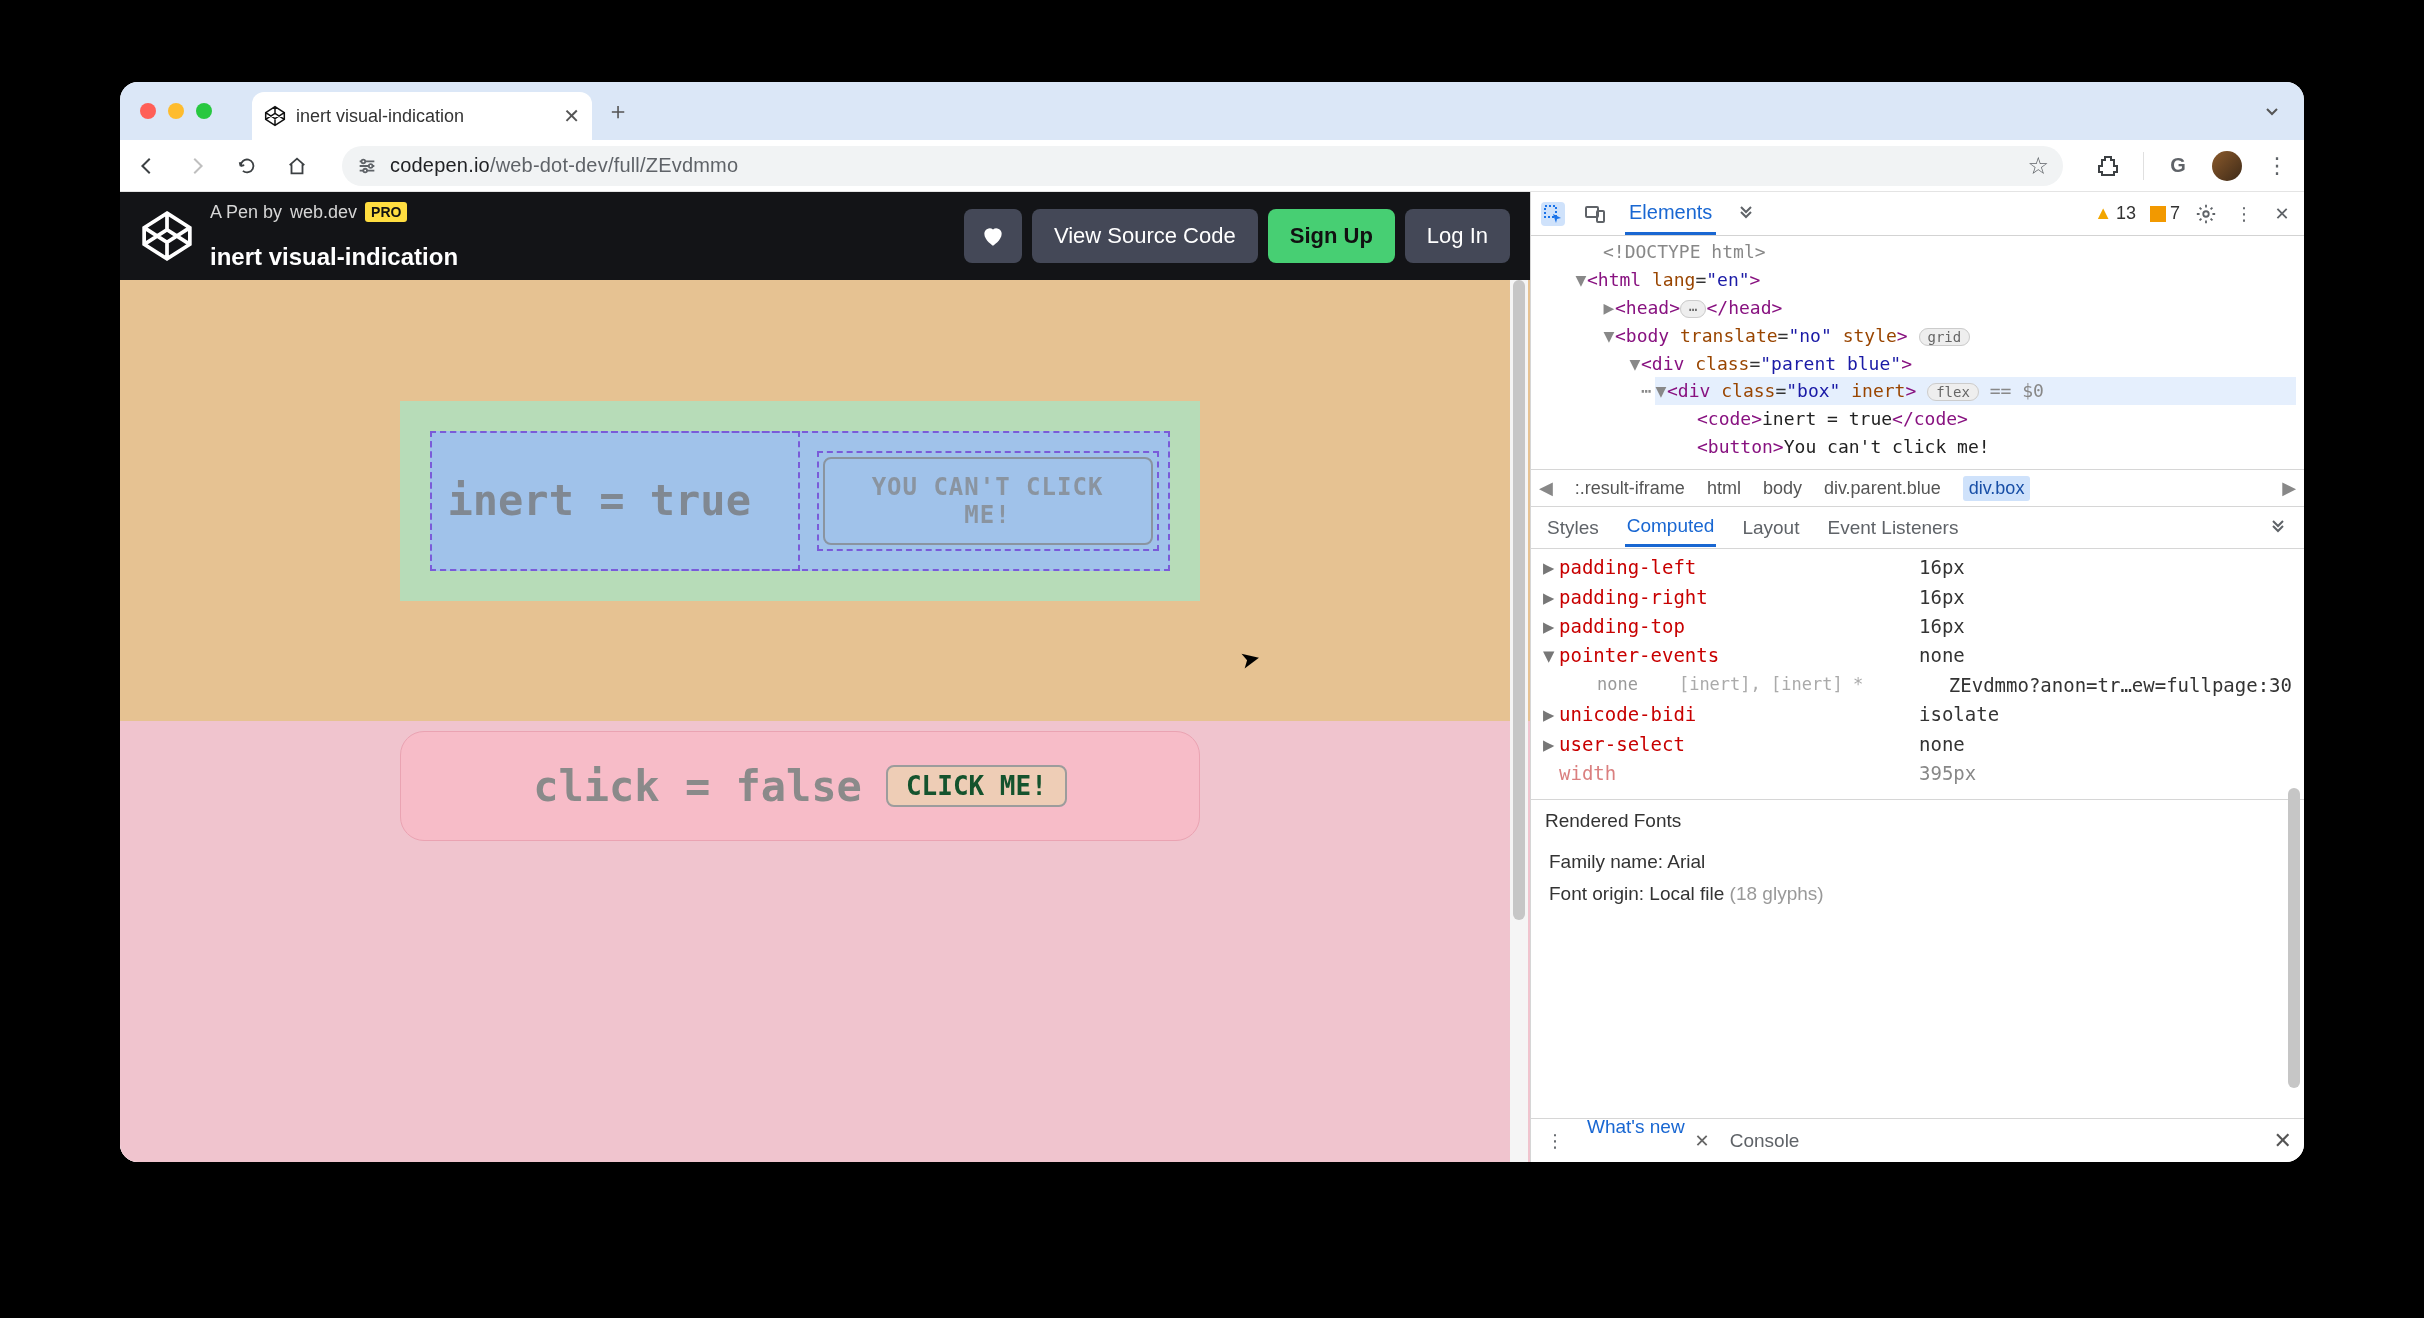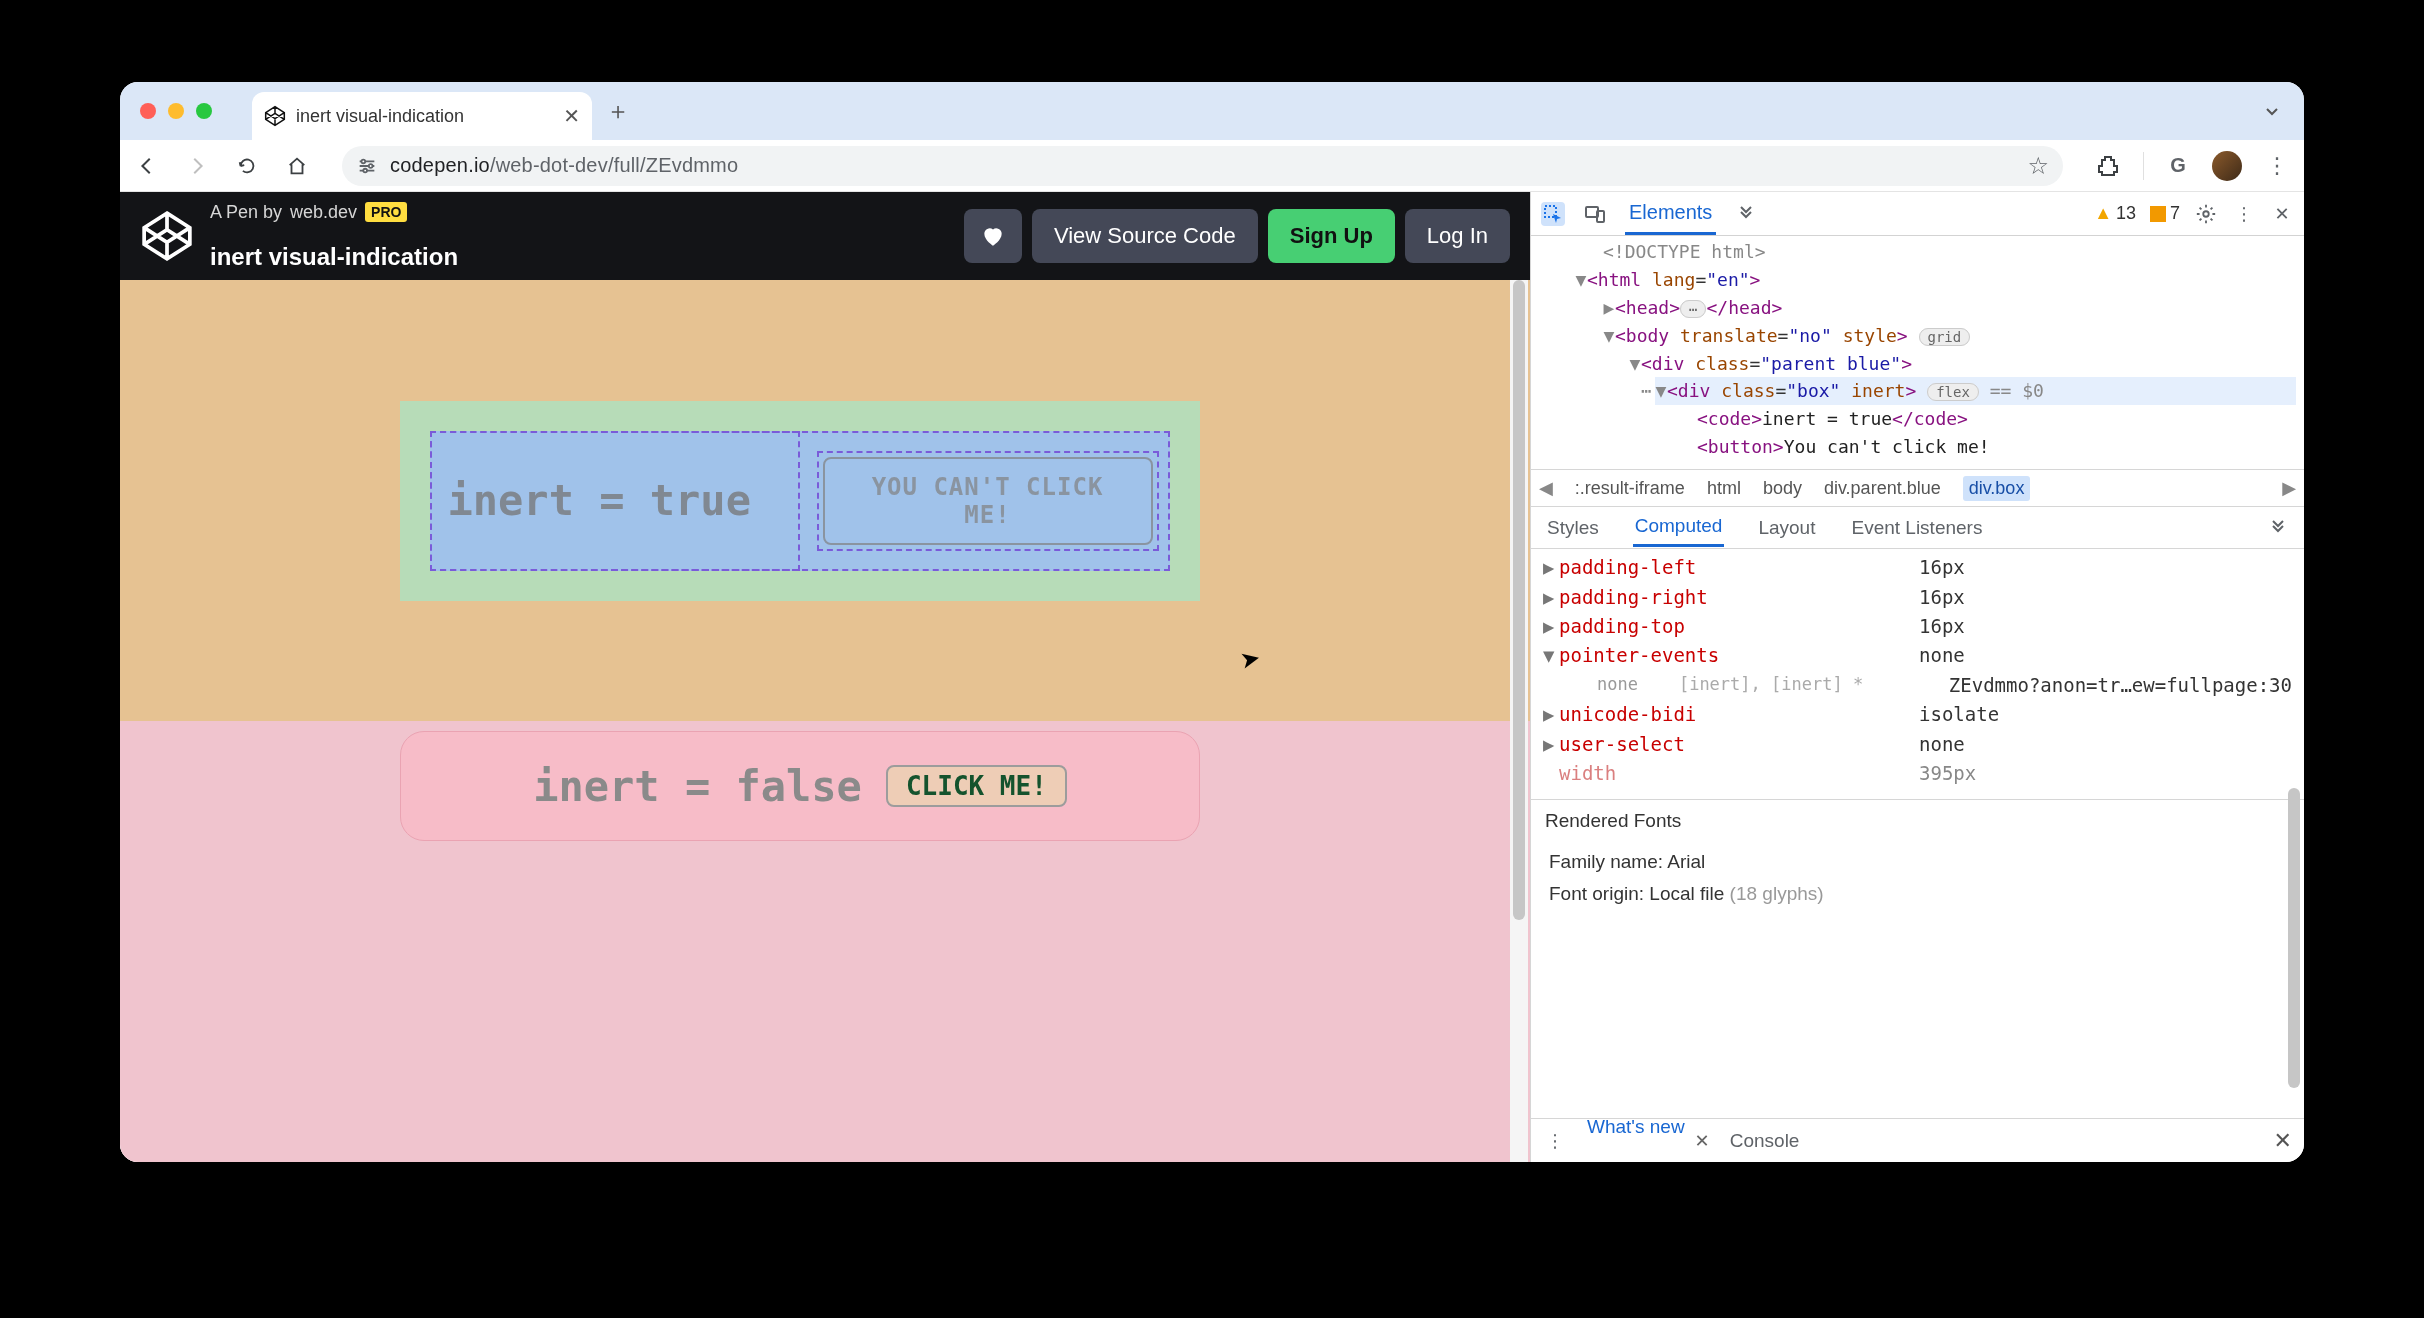--- a/index.html
+++ b/index.html
@@ -86,21 +86,21 @@
 .dt-dom .pill { background: #eee; border: 1px solid #ccc; border-radius: 10px; padding: 0 8px; font-size: 14px; color: #666; }
 .dt-dom .gray { color: #888; }
 .dt-dom .row { white-space: nowrap; }
 .dt-dom .sel { background: #e5effd; }
 .dt-dom .tw { display: inline-block; width: 12px; text-align: center; color: #888; }
 .dt-ellipsis { position: absolute; left: -14px; color: #888; }
 .dt-breadcrumb { height: 38px; border-top: 1px solid #d6d6d6; border-bottom: 1px solid #d6d6d6; display: flex; align-items: center; padding: 0 8px; gap: 22px; font-size: 18px; color: #555; overflow: hidden; }
 .dt-breadcrumb .bc { white-space: nowrap; }
 .dt-breadcrumb .bc.active { background: #cfe2fb; color: #174ea6; padding: 2px 6px; border-radius: 3px; }
 .dt-breadcrumb .arrow { color: #888; }
-.dt-subtabs { height: 42px; display: flex; align-items: center; gap: 32px; padding: 0 14px; border-bottom: 1px solid #d6d6d6; }
+.dt-subtabs { height: 42px; display: flex; align-items: center; gap: 24px; padding: 0 14px; border-bottom: 1px solid #d6d6d6; }
 .dt-subtab { font-size: 19px; color: #5f6368; padding: 7px 2px; }
 .dt-subtab.active { color: #1967d2; border-bottom: 3px solid #1967d2; font-weight: 500; }
 .dt-computed { padding: 4px 12px 10px 12px; font-family: ui-monospace, Menlo, monospace; font-size: 19px; line-height: 1.55; }
 .dt-computed .prop { display: flex; }
 .dt-computed .k { color: #c80000; width: 360px; }
 .dt-computed .k.dim { color: #da7f7f; }
 .dt-computed .v { color: #333; }
 .dt-computed .tw2 { color: #777; width: 16px; display: inline-block; }
 .dt-computed .src { color: #999; font-size: 17px; margin-left: 54px; }
 .dt-computed .srcrow { display: flex; }
@@ -225,21 +225,21 @@
               </div>
             </div>
             <div class="dashed-inner-stack">
               <div class="dashed-outer"></div>
               <div class="dashed-inner1" style="top:0; height:140px;"></div>
             </div>
           </div>
         </div>
         <div class="parent-bottom">
           <div class="box2">
-            <div class="code2">inert = false</div>
+            <div class="code2">click = false</div>
             <div class="btn2">CLICK ME!</div>
           </div>
         </div>
         <div class="scrollbar">
           <div class="scrollthumb"></div>
         </div>
         <div class="cursor-arrow">➤</div>
       </div>
     </div>
 

